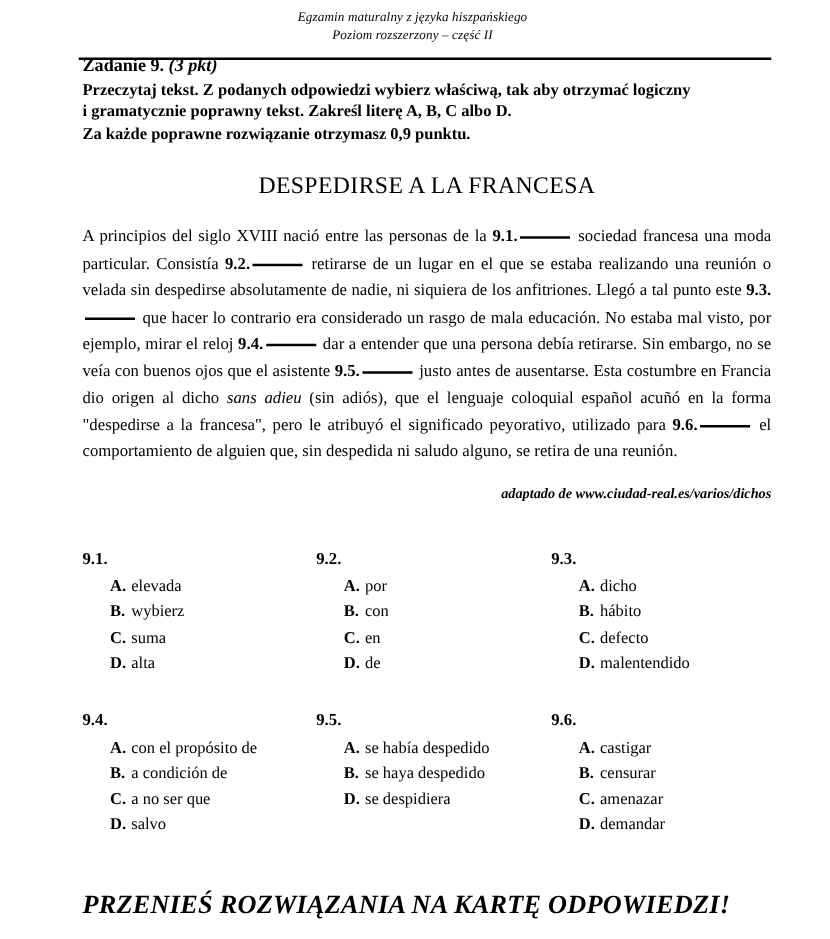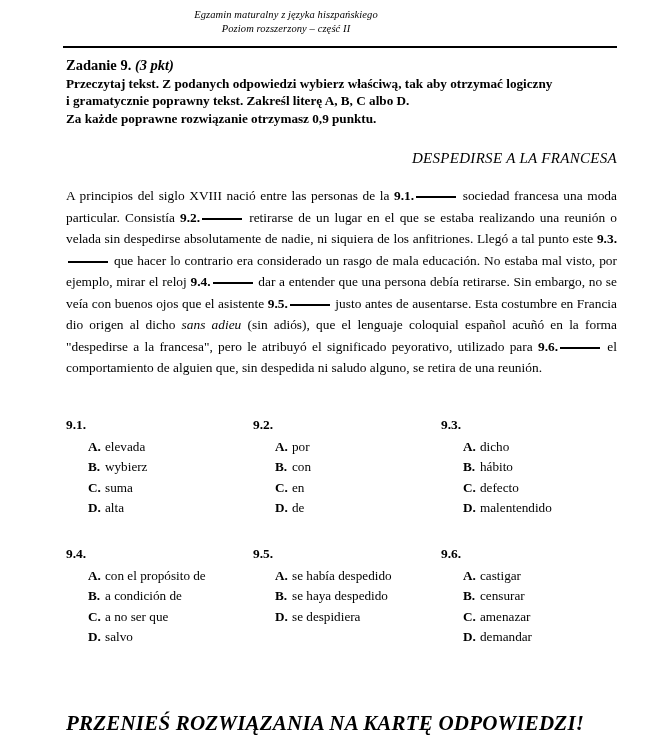--- a/index.html
+++ b/index.html
@@ -27,37 +27,38 @@
   .running-head {
     position: absolute;
     left: 0;
     top: 8px;
     width: 572px;
     text-align: center;
     font-style: italic;
     font-size: 10.5px;
     line-height: 14px;
     letter-spacing: 0.1px;
+    padding-left: 44px;
   }
   .running-head div { white-space: nowrap; }
 
   .head-rule {
     position: absolute;
     left: 63px;
     top: 46px;
     width: 554px;
     height: 0;
     border-top: 2px solid #000;
   }
 
   
   .content {
     position: absolute;
     left: 66px;
-    top: 56px;
+    top: 44px;
     width: 551px;
   }
 
   .task-title {
     font-weight: bold;
     font-size: 14.5px;
     line-height: 18px;
     margin: 0 0 1px 0;
   }
   .task-title .pkt {
@@ -67,25 +68,24 @@
   .task-instructions {
     font-weight: bold;
     font-size: 13.2px;
     line-height: 17.4px;
     margin: 0;
   }
   .task-instructions p { margin: 0; }
 
   
   .passage-title {
-    text-align: right;
-    font-size: 15px;
+    text-align: center;
+    font-size: 19px;
     letter-spacing: 0.3px;
     margin: 23px 0 0 0;
-    font-style: italic;
   }
 
   .passage {
     margin: 18px 0 0 0;
     font-size: 13.4px;
     line-height: 21.5px;
     text-align: justify;
     text-justify: inter-word;
     hyphens: none;
   }
@@ -179,20 +179,21 @@
       <p>i gramatycznie poprawny tekst. Zakreśl literę A, B, C albo D.</p>
       <p>Za każde poprawne rozwiązanie otrzymasz 0,9 punktu.</p>
     </div>
 
     <div class="passage-title">DESPEDIRSE A LA FRANCESA</div>
 
     <div class="passage">
       <span>A principios del siglo XVIII nació entre las personas de la </span><b>9.1.</b><span class="blank"></span><span> sociedad francesa una moda particular. Consistía </span><b>9.2.</b><span class="blank"></span><span> retirarse de un lugar en el que se estaba realizando una reunión o velada sin despedirse absolutamente de nadie, ni siquiera de los anfitriones. Llegó a tal punto este </span><b>9.3.</b><span class="blank"></span><span> que hacer lo contrario era considerado un rasgo de mala educación. No estaba mal visto, por ejemplo, mirar el reloj </span><b>9.4.</b><span class="blank"></span><span> dar a entender que una persona debía retirarse. Sin embargo, no se veía con buenos ojos que el asistente </span><b>9.5.</b><span class="blank"></span><span> justo antes de ausentarse. Esta costumbre en Francia dio origen al dicho </span><i>sans adieu</i><span> (sin adiós), que el lenguaje coloquial español acuñó en la forma "despedirse a la francesa", pero le atribuyó el significado peyorativo, utilizado para </span><b>9.6.</b><span class="blank"></span><span> el comportamiento de alguien que, sin despedida ni saludo alguno, se retira de una reunión.</span>
     </div>
 
+    <div class="source">adaptado de www.ciudad-real.es/varios/dichos</div>
 
     <div class="options-grid">
 
     <div class="opt-group">
           <div class="opt-number">9.1.</div>
           <ul class="opt-list">
             <li class="opt-item"><span class="opt-letter">A.</span><span class="opt-text">elevada</span></li>
             <li class="opt-item"><span class="opt-letter">B.</span><span class="opt-text">wybierz</span></li>
             <li class="opt-item"><span class="opt-letter">C.</span><span class="opt-text">suma</span></li>
             <li class="opt-item"><span class="opt-letter">D.</span><span class="opt-text">alta</span></li>

